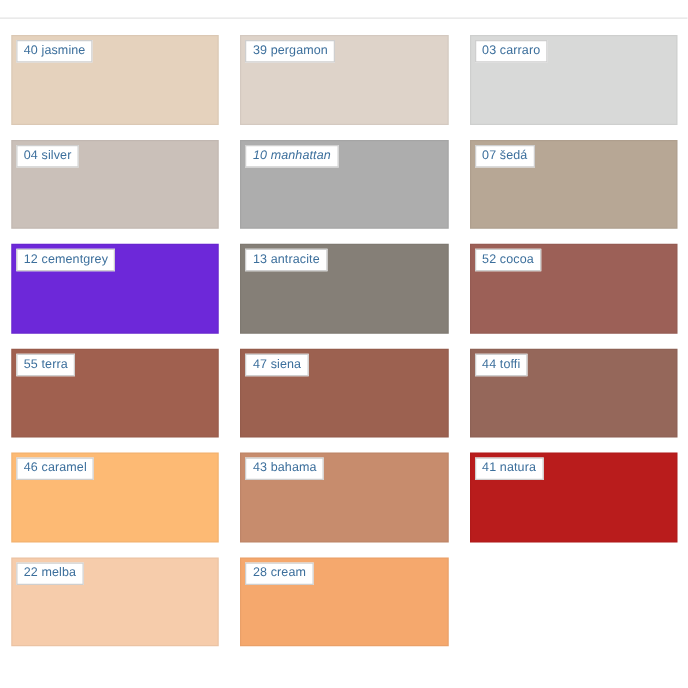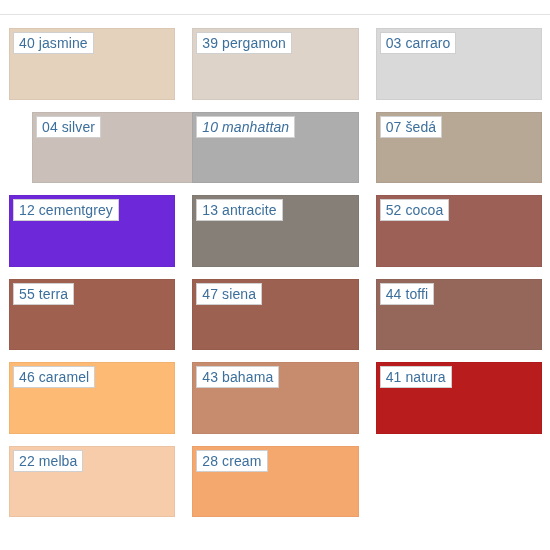--- a/index.html
+++ b/index.html
@@ -60,21 +60,21 @@
     box-shadow: 0 0 0 0 rgba(0,0,0,0);
   }
 
   .swatch-label {
     position: absolute;
     left: 3px;
     top: 3px;
     background: #ffffff;
     border: 1px solid #cfcfcf;
     color: #3c6f9c;
-    font-size: 14px;
+    font-size: 10px;
     line-height: 1;
     padding: 3px 5px 3px 5px;
     white-space: nowrap;
     letter-spacing: 0.1px;
     box-sizing: border-box;
   }
 </style>
 </head>
 <body>
 
@@ -92,21 +92,21 @@
         <div class="swatch-chip" style="background-color: rgb(222, 211, 201);">
           <div class="swatch-label" style="color: rgb(60, 111, 156); background: rgb(255, 255, 255); border-color: rgb(207, 207, 207);">39 pergamon</div>
         </div>
       </div>
       <div class="swatch-cell">
         <div class="swatch-chip" style="background-color: rgb(216, 217, 216);">
           <div class="swatch-label" style="color: rgb(60, 111, 156); background: rgb(255, 255, 255); border-color: rgb(207, 207, 207);">03 carraro</div>
         </div>
       </div>
       <div class="swatch-cell">
-        <div class="swatch-chip" style="background-color: rgb(202, 192, 185); margin-left: 23px;">
+        <div class="swatch-chip" style="background-color: rgb(202, 192, 185);">
           <div class="swatch-label" style="color: rgb(60, 111, 156); background: rgb(255, 255, 255); border-color: rgb(207, 207, 207);">04 silver</div>
         </div>
       </div>
       <div class="swatch-cell">
         <div class="swatch-chip" style="background-color: rgb(173, 173, 173); font-style: italic;">
           <div class="swatch-label" style="color: rgb(60, 111, 156); background: rgb(255, 255, 255); border-color: rgb(207, 207, 207);">10 manhattan</div>
         </div>
       </div>
       <div class="swatch-cell">
         <div class="swatch-chip" style="background-color: rgb(183, 167, 149);">

